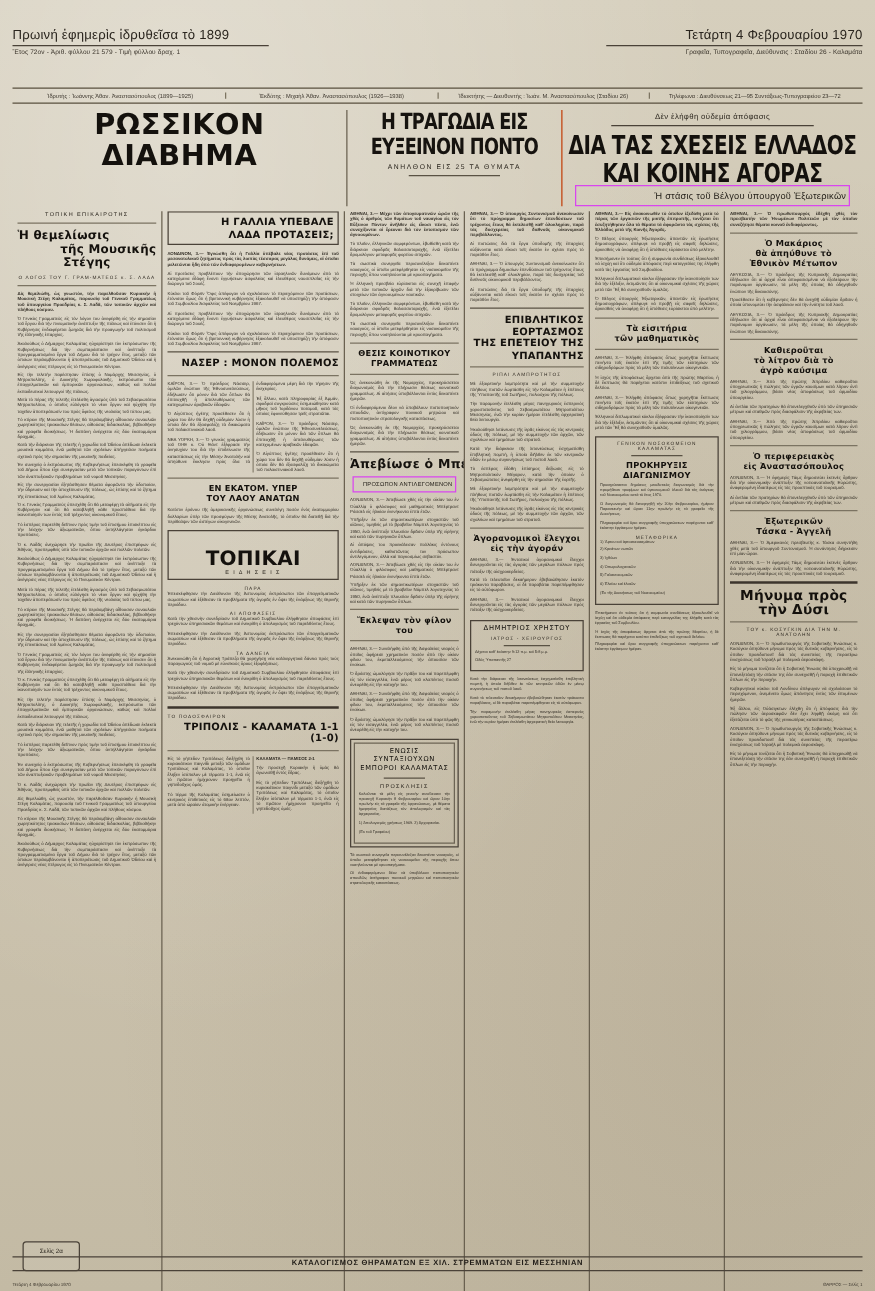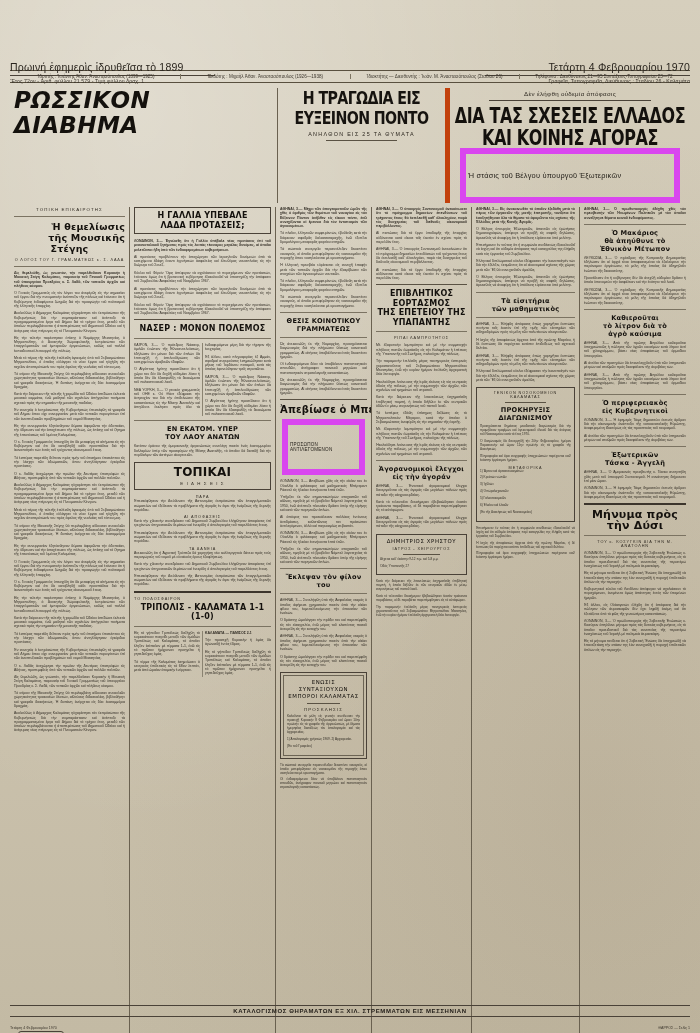--- a/index.html
+++ b/index.html
@@ -17,21 +17,21 @@
     position:absolute; inset:0;
     background:
       radial-gradient(ellipse at 20% 10%, rgba(255,255,255,.30), rgba(255,255,255,0) 55%),
       radial-gradient(ellipse at 85% 78%, rgba(120,100,70,.14), rgba(0,0,0,0) 60%),
       linear-gradient(180deg,#d6cfbd 0%,#cdc5b1 38%,#c9c0ab 72%,#c3baa4 100%);
   }
   .sheet { position:absolute; inset:0; padding:14px 10px 6px 10px; }
 
   
   .masthead { display:flex; align-items:flex-start; justify-content:space-between; height:52px; }
-  .mh-side { width:205px; padding-top:8px;margin-top:39px; }
+  .mh-side { width:205px; padding-top:8px; }
   .mh-side.right { text-align:right; }
   .mh-line1 { font-size:10.5px; letter-spacing:.2px; color:#2a251e; white-space:nowrap; }
   .mh-rule { border-bottom:1px solid #4a4238; margin:2px 0 2px 0; }
   .mh-line2 { font-size:5.2px; letter-spacing:.1px; color:#3a342b; white-space:nowrap; }
   .logo {
     flex:1; text-align:center; font-family:"DejaVu Sans", sans-serif;
     font-weight:700; font-size:41px; letter-spacing:3px; color:#16130f;
     line-height:44px; padding-top:2px;
   }
 
@@ -41,42 +41,42 @@
     display:flex; align-items:center; height:13px; padding:0 2px;
   }
   .staffbar div { flex:1; text-align:center; font-size:4.6px; color:#3b352c; white-space:nowrap;
                   border-right:1px solid #7c7461; padding:0 2px; }
   .staffbar div:last-child { border-right:none; }
 
   
   .headband { display:flex; margin-top:5px; gap:0; }
   .hb-col { padding:0 4px; }
   .hb-col.a { width:268px; border-right:1px solid #6a6150; }
-  .hb-col.b { width:172px; border-right:5px solid #c2410c; }
+  .hb-col.b { width:172px; border-right:1px solid #c2410c; }
   .hb-col.c { flex:1; }
 
   .h1 {
     font-family:"DejaVu Sans", sans-serif; font-weight:700;
-    font-size:23px; line-height:25px; color:#14110d; letter-spacing:.4px; font-style:italic;
+    font-size:23px; line-height:25px; color:#14110d; letter-spacing:.4px; text-align:center;
   }
   .h1 .sub { font-size:21px; display:block; letter-spacing:0; }
   .h2c {
     font-family:"DejaVu Sans", sans-serif; font-weight:700;
     font-size:14.2px; line-height:16px; letter-spacing:-.6px; text-align:center; color:#16130f;
     transform:scaleY(1.25); transform-origin:center top;
   }
   .kicker { font-size:5.4px; letter-spacing:1.3px; text-align:center; color:#2c271f; margin-top:7px; }
   .h3r {
     font-family:"DejaVu Sans", sans-serif; font-weight:700; font-size:16px;
     letter-spacing:-.4px; text-align:center; color:#14110d; line-height:17px;
     transform:scaleY(1.3); transform-origin:center top;
   }
   .toprule { border-top:1px solid #4a4238; width:70%; margin:3px auto 4px auto; }
   .boxhead {
-    border:6px solid #d946ef; text-align:left; font-size:7.4px; padding:17px 2px;
+    border:1px solid #d946ef; text-align:right; font-size:7.4px; padding:3px 2px;
     margin:6px 6px 0 6px; color:#211d17; letter-spacing:.2px;
   }
 
   
   .grid { display:flex; margin-top:4px; height:866px; }
   .col { padding:0 4px; overflow:hidden; position:relative; }
   .c1 { width:120px; border-right:1px solid #6a6150; }
   .c2 { width:146px; border-right:1px solid #6a6150; }
   .c3 { width:96px;  border-right:1px solid #6a6150; }
   .c4 { width:100px; border-right:1px solid #6a6150; }
@@ -84,23 +84,23 @@
   .c6 { flex:1; }
 
   .body, .body p { font-size:3.5px; line-height:4.3px; text-align:justify; color:#332e26; margin:0 0 3px 0; }
   .body.tiny, .body.tiny p { font-size:3.1px; line-height:3.9px; }
   .lead { font-weight:700; }
 
   .sechead {
     font-family:"DejaVu Sans", sans-serif; font-weight:700; text-align:center;
     color:#14110d; letter-spacing:.2px;
   }
-  .s-xl { font-size:12px; line-height:13px; }
+  .s-xl { font-size:16px; line-height:13px;margin-top:12px; }
   .s-lg { font-size:9.5px; line-height:11px; }
-  .s-md { font-size:8px;  line-height:9.5px; }
+  .s-md { font-size:8px;  line-height:9.5px;text-align:right; }
   .s-sm { font-size:6.6px; line-height:8px; }
   .s-xs { font-size:5.4px; line-height:7px; letter-spacing:.6px; font-weight:400; }
 
   .rule { border-top:1px solid #5a5244; margin:4px 0; }
   .rule.thin { border-top:1px solid #7b7362; }
   .rule.thick { border-top:2px solid #3c352c; }
   .box { border:1px solid #4a4238; padding:3px; margin:5px 0; }
   .boxdouble { border:1px solid #4a4238; padding:2px; margin:5px 0; }
   .boxdouble > div { border:1px solid #6c6454; padding:3px; }
   .centered { text-align:center; }
@@ -167,21 +167,21 @@
       <div class="h3r">ΔΙΑ ΤΑΣ ΣΧΕΣΕΙΣ ΕΛΛΑΔΟΣ ΚΑΙ ΚΟΙΝΗΣ ΑΓΟΡΑΣ</div>
       <div class="boxhead" style="margin-top:9px">Ἡ στάσις τοῦ Βέλγου ὑπουργοῦ Ἐξωτερικῶν</div>
     </div>
   </div>
 
   <div class="grid">
 
     <div class="col c1">
       <div class="cap">ΤΟΠΙΚΗ ΕΠΙΚΑΙΡΟΤΗΣ</div>
       <div class="rule thin"></div>
-      <div class="sechead s-lg" style="text-align:right">Ἡ θεμελίωσις</div>
+      <div class="sechead s-lg" style="text-align:left">Ἡ θεμελίωσις</div>
       <div class="sechead s-lg" style="text-align:right">τῆς Μουσικῆς</div>
       <div class="sechead s-lg" style="text-align:center">Στέγης</div>
       <div class="cap2" style="margin-top:4px">Ο ΛΟΓΟΣ ΤΟΥ Γ. ΓΡΑΜ-ΜΑΤΕΩΣ κ. Σ. ΛΑΔΑ</div>
       <div class="rule thin"></div>
       <div class="body">
         <p class="lead">Δὶς θεμελιώθη, ὡς γνωστόν, τὴν παρελθοῦσαν Κυριακὴν ἡ Μουσικὴ Στέγη Καλαμάτας, παρουσίᾳ τοῦ Γενικοῦ Γραμματέως τοῦ ὑπουργείου Προεδρίας κ. Σ. Λαδᾶ, τῶν τοπικῶν ἀρχῶν καὶ πλήθους κόσμου.</p>
         <p>Ὁ Γενικὸς Γραμματεὺς εἰς τὸν λόγον του ἀνεφέρθη εἰς τὴν σημασίαν τοῦ ἔργου διὰ τὴν πνευματικὴν ἀνάπτυξιν τῆς πόλεως καὶ ἐτόνισεν ὅτι ἡ Κυβέρνησις ἐνδιαφέρεται ζωηρῶς διὰ τὴν προαγωγὴν τοῦ πολιτισμοῦ τῆς ἑλληνικῆς ἐπαρχίας.</p>
         <p>Ἀκολούθως ὁ Δήμαρχος Καλαμάτας ηὐχαρίστησε τὸν ἐκπρόσωπον τῆς Κυβερνήσεως διὰ τὴν συμπαράστασιν καὶ ἀνέπτυξε τὰ προγραμματισμένα ἔργα τοῦ Δήμου διὰ τὸ τρέχον ἔτος, μεταξὺ τῶν ὁποίων περιλαμβάνονται ἡ ἀποπεράτωσις τοῦ Δημοτικοῦ Ὠδείου καὶ ἡ ἀνέγερσις νέας πτέρυγος εἰς τὸ Πνευματικὸν Κέντρον.</p>
         <p>Εἰς τὴν τελετὴν παρέστησαν ἐπίσης ὁ Νομάρχης Μεσσηνίας, ὁ Μητροπολίτης, ὁ Διοικητὴς Χωροφυλακῆς, ἐκπρόσωποι τῶν ἐπαγγελματικῶν καὶ ἐμπορικῶν ὀργανώσεων, καθὼς καὶ πολλοὶ ἐκπαιδευτικοὶ λειτουργοὶ τῆς πόλεως.</p>
         <p>Μετὰ τὸ πέρας τῆς τελετῆς ἐτελέσθη ἁγιασμὸς ὑπὸ τοῦ Σεβασμιωτάτου Μητροπολίτου, ὁ ὁποῖος εὐλόγησε τὸ νέον ἔργον καὶ ηὐχήθη τὴν ταχεῖαν ἀποπεράτωσίν του πρὸς ὄφελος τῆς νεολαίας τοῦ τόπου μας.</p>
@@ -438,21 +438,21 @@
       <div class="sechead s-sm">Καθιεροῦται</div>
       <div class="sechead s-sm">τὸ λίτρον διὰ τὸ</div>
       <div class="sechead s-sm">ἀγρὸ καύσιμα</div>
       <div class="body" style="margin-top:3px">
         <p>ΑΘΗΝΑΙ, 3.— Ἀπὸ τῆς πρώτης Ἀπριλίου καθιεροῦται ὑποχρεωτικῶς ἡ πώλησις τῶν ὑγρῶν καυσίμων κατὰ λίτρον ἀντὶ τοῦ χιλιογράμμου, βάσει νέας ἀποφάσεως τοῦ ἁρμοδίου ὑπουργείου.</p>
         <p>Αἱ ἀντλίαι τῶν πρατηρίων θὰ ἐπανελεγχθοῦν ὑπὸ τῶν ὑπηρεσιῶν μέτρων καὶ σταθμῶν πρὸς διασφάλισιν τῆς ἀκριβείας των.</p>
         <p>ΑΘΗΝΑΙ, 3.— Ἀπὸ τῆς πρώτης Ἀπριλίου καθιεροῦται ὑποχρεωτικῶς ἡ πώλησις τῶν ὑγρῶν καυσίμων κατὰ λίτρον ἀντὶ τοῦ χιλιογράμμου, βάσει νέας ἀποφάσεως τοῦ ἁρμοδίου ὑπουργείου.</p>
       </div>
       <div class="rule thin"></div>
       <div class="sechead s-sm">Ὁ περιφερειακὸς</div>
-      <div class="sechead s-sm">εἰς Κυβερνητικοὶ</div>
+      <div class="sechead s-sm">εἰς Ἀναστασόπουλος</div>
       <div class="body" style="margin-top:3px">
         <p>ΛΟΝΔΙΝΟΝ, 3.— Ἡ ἐφημερὶς Τάιμς δημοσιεύει ἐκτενὲς ἄρθρον διὰ τὴν οἰκονομικὴν ἀνάπτυξιν τῆς νοτιοανατολικῆς Εὐρώπης, ἀναφερομένη ἰδιαιτέρως εἰς τὰς προοπτικὰς τοῦ τουρισμοῦ.</p>
         <p>Αἱ ἀντλίαι τῶν πρατηρίων θὰ ἐπανελεγχθοῦν ὑπὸ τῶν ὑπηρεσιῶν μέτρων καὶ σταθμῶν πρὸς διασφάλισιν τῆς ἀκριβείας των.</p>
       </div>
       <div class="rule thin"></div>
       <div class="sechead s-sm">Ἐξωτερικῶν</div>
       <div class="sechead s-sm">Τάσκα - Ἀγγελῆ</div>
       <div class="body" style="margin-top:3px">
         <p>ΑΘΗΝΑΙ, 3.— Ὁ Ἀμερικανὸς πρεσβευτὴς κ. Τάσκα συνηντήθη χθὲς μετὰ τοῦ ὑπουργοῦ Συντονισμοῦ. Ἡ συνάντησις διήρκεσεν ἐπὶ μίαν ὥραν.</p>
         <p>ΛΟΝΔΙΝΟΝ, 3.— Ἡ ἐφημερὶς Τάιμς δημοσιεύει ἐκτενὲς ἄρθρον διὰ τὴν οἰκονομικὴν ἀνάπτυξιν τῆς νοτιοανατολικῆς Εὐρώπης, ἀναφερομένη ἰδιαιτέρως εἰς τὰς προοπτικὰς τοῦ τουρισμοῦ.</p>

